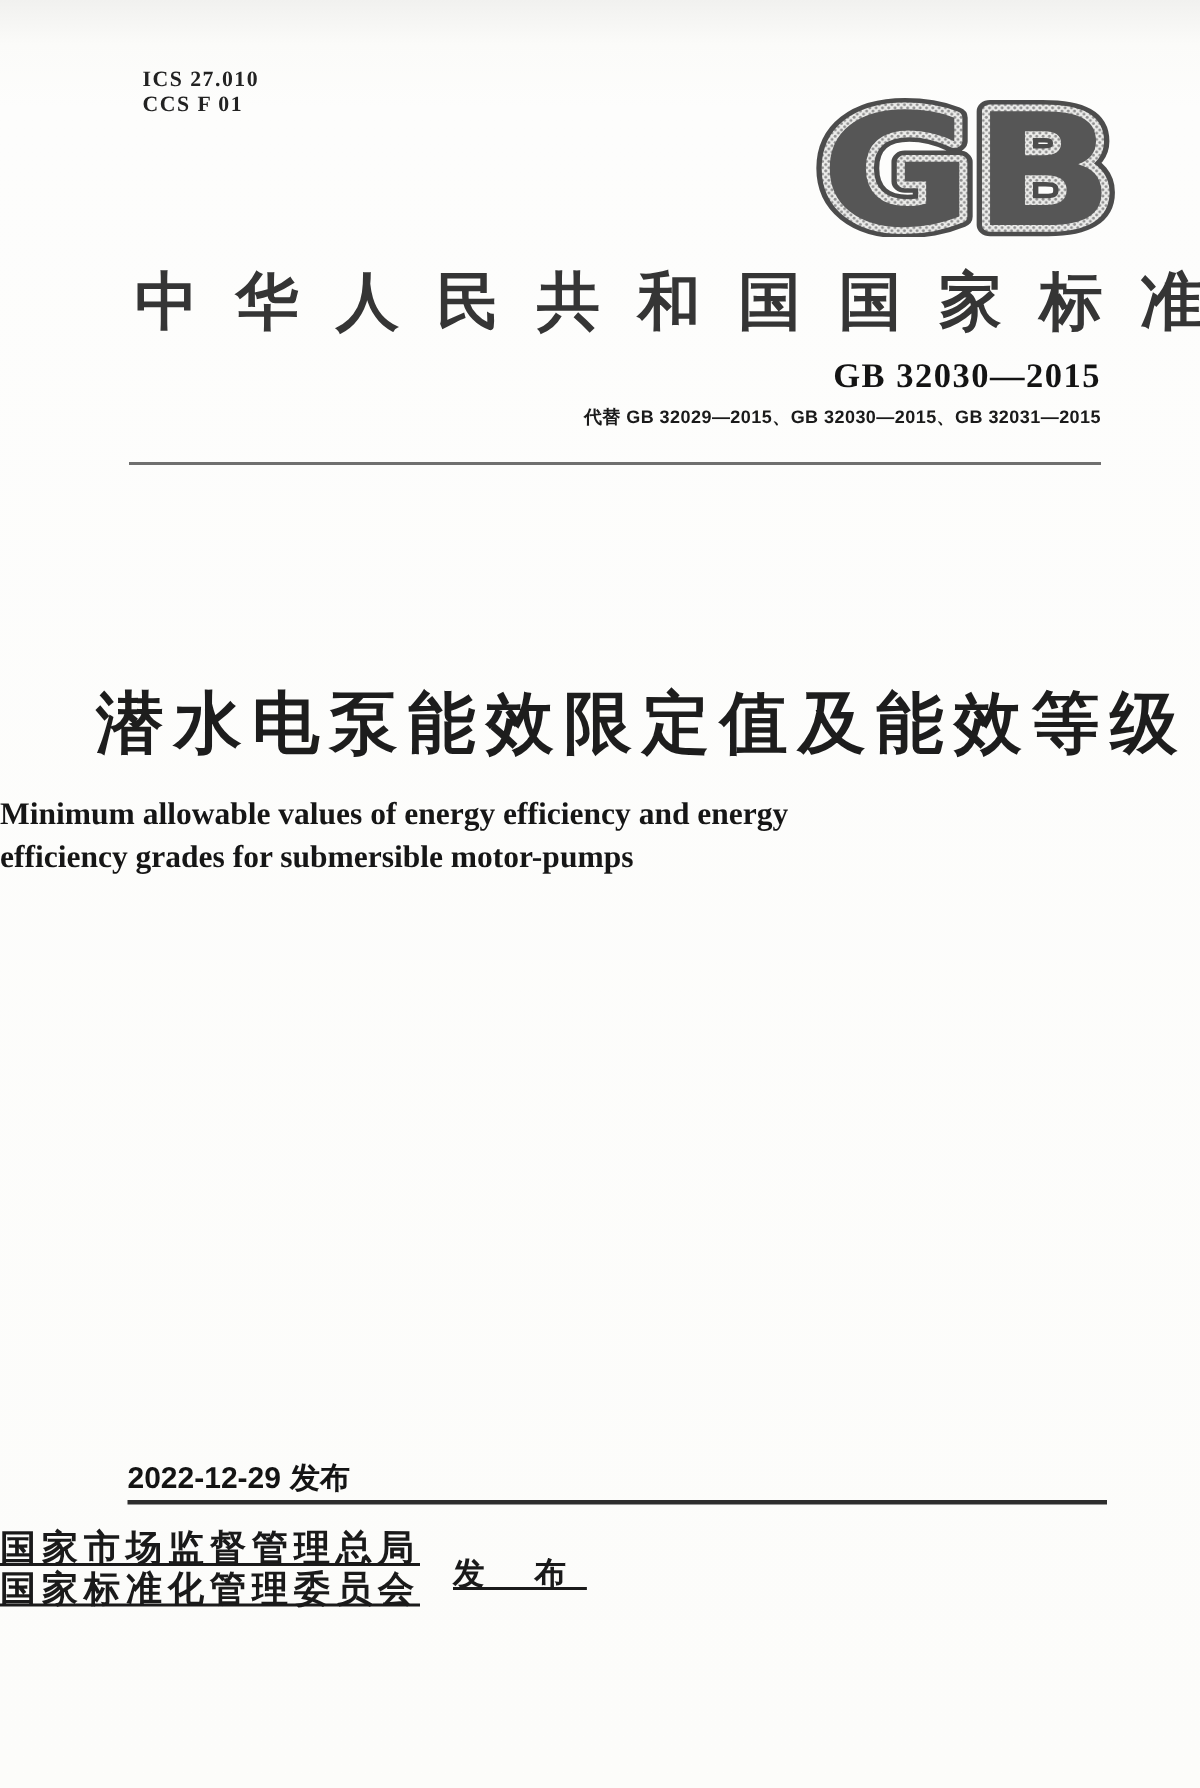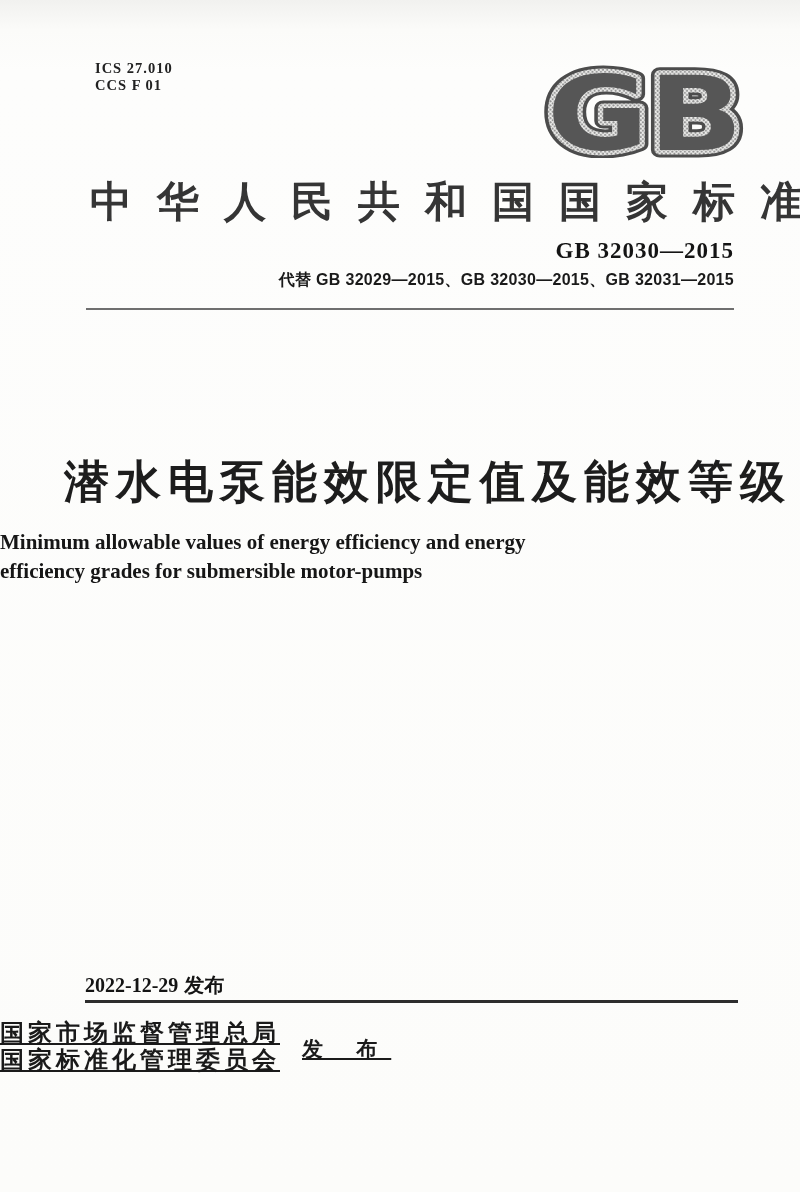--- a/index.html
+++ b/index.html
@@ -6,62 +6,62 @@
   .page{
     position:relative;
     width:800px;height:1192px;
     margin:0 auto;
     background:linear-gradient(180deg,#f1f1ef 0%,#fbfbf9 2.5%,#fdfdfc 6%,#fcfcfa 100%);
     overflow:hidden;
     font-family:"Liberation Serif", serif;
     color:#1b1b1b;
   }
   .ics-block{
-    position:absolute;left:95px;top:60px;
+    position:absolute;left:95px;top:45px;
     font-family:"Liberation Serif", serif;
     font-weight:bold;font-size:14.5px;line-height:17px;
     letter-spacing:1px;color:#222;
   }
   .gb-logo{position:absolute;left:541px;top:54px;width:208px;height:104px;}
   .header-title{
     position:absolute;left:90px;top:179px;width:700px;
     font-family:"Liberation Serif", serif;
     font-weight:bold;font-size:42px;line-height:46px;
     letter-spacing:25px;white-space:nowrap;color:#353535;
   }
   .std-code{
     position:absolute;right:66px;top:238px;
     font-family:"Liberation Serif", serif;
     font-weight:bold;font-size:23px;letter-spacing:1px;color:#141414;
   }
   .replaces{
     position:absolute;right:66px;top:270px;
     font-family:"Liberation Sans", sans-serif;
-    font-weight:bold;font-size:16px;letter-spacing:0.3px;color:#1a1a1a;
+    font-weight:bold;font-size:12px;letter-spacing:0.3px;color:#1a1a1a;
   }
   .rule-top{
     position:absolute;left:86px;top:308px;width:648px;height:2px;
     background:#6f6f6f;
   }
   .title-zh{
     position:absolute;left:0;top:452px;width:100%;
     text-align:center;
     font-family:"Liberation Sans", sans-serif;
     font-weight:bold;font-size:45px;letter-spacing:7px;color:#1d1d1d;padding-left:28px;
   }
   .title-en{
     position:absolute;left:0;top:528px;width:100%;
     text-align:left;
     font-family:"Liberation Serif", serif;
     font-weight:bold;font-size:21px;line-height:29px;color:#161616;
   }
   .dates-row{
     position:absolute;left:85px;top:972px;width:653px;
     display:flex;justify-content:space-between;align-items:baseline;
-    font-family:Liberation Serif, serif;
+    font-family:Liberation Sans, sans-serif;
     font-weight:bold;font-size:20px;color:#141414;
   }
   .date-item span{margin-right:6px;}
   .date-item span:last-child{margin-right:0;}
   .rule-bottom{
     position:absolute;left:85px;top:1000px;width:653px;height:3px;
     background:#2d2d2d;
   }
   .publisher-group{
     position:absolute;left:0;top:1020px;width:100%;

